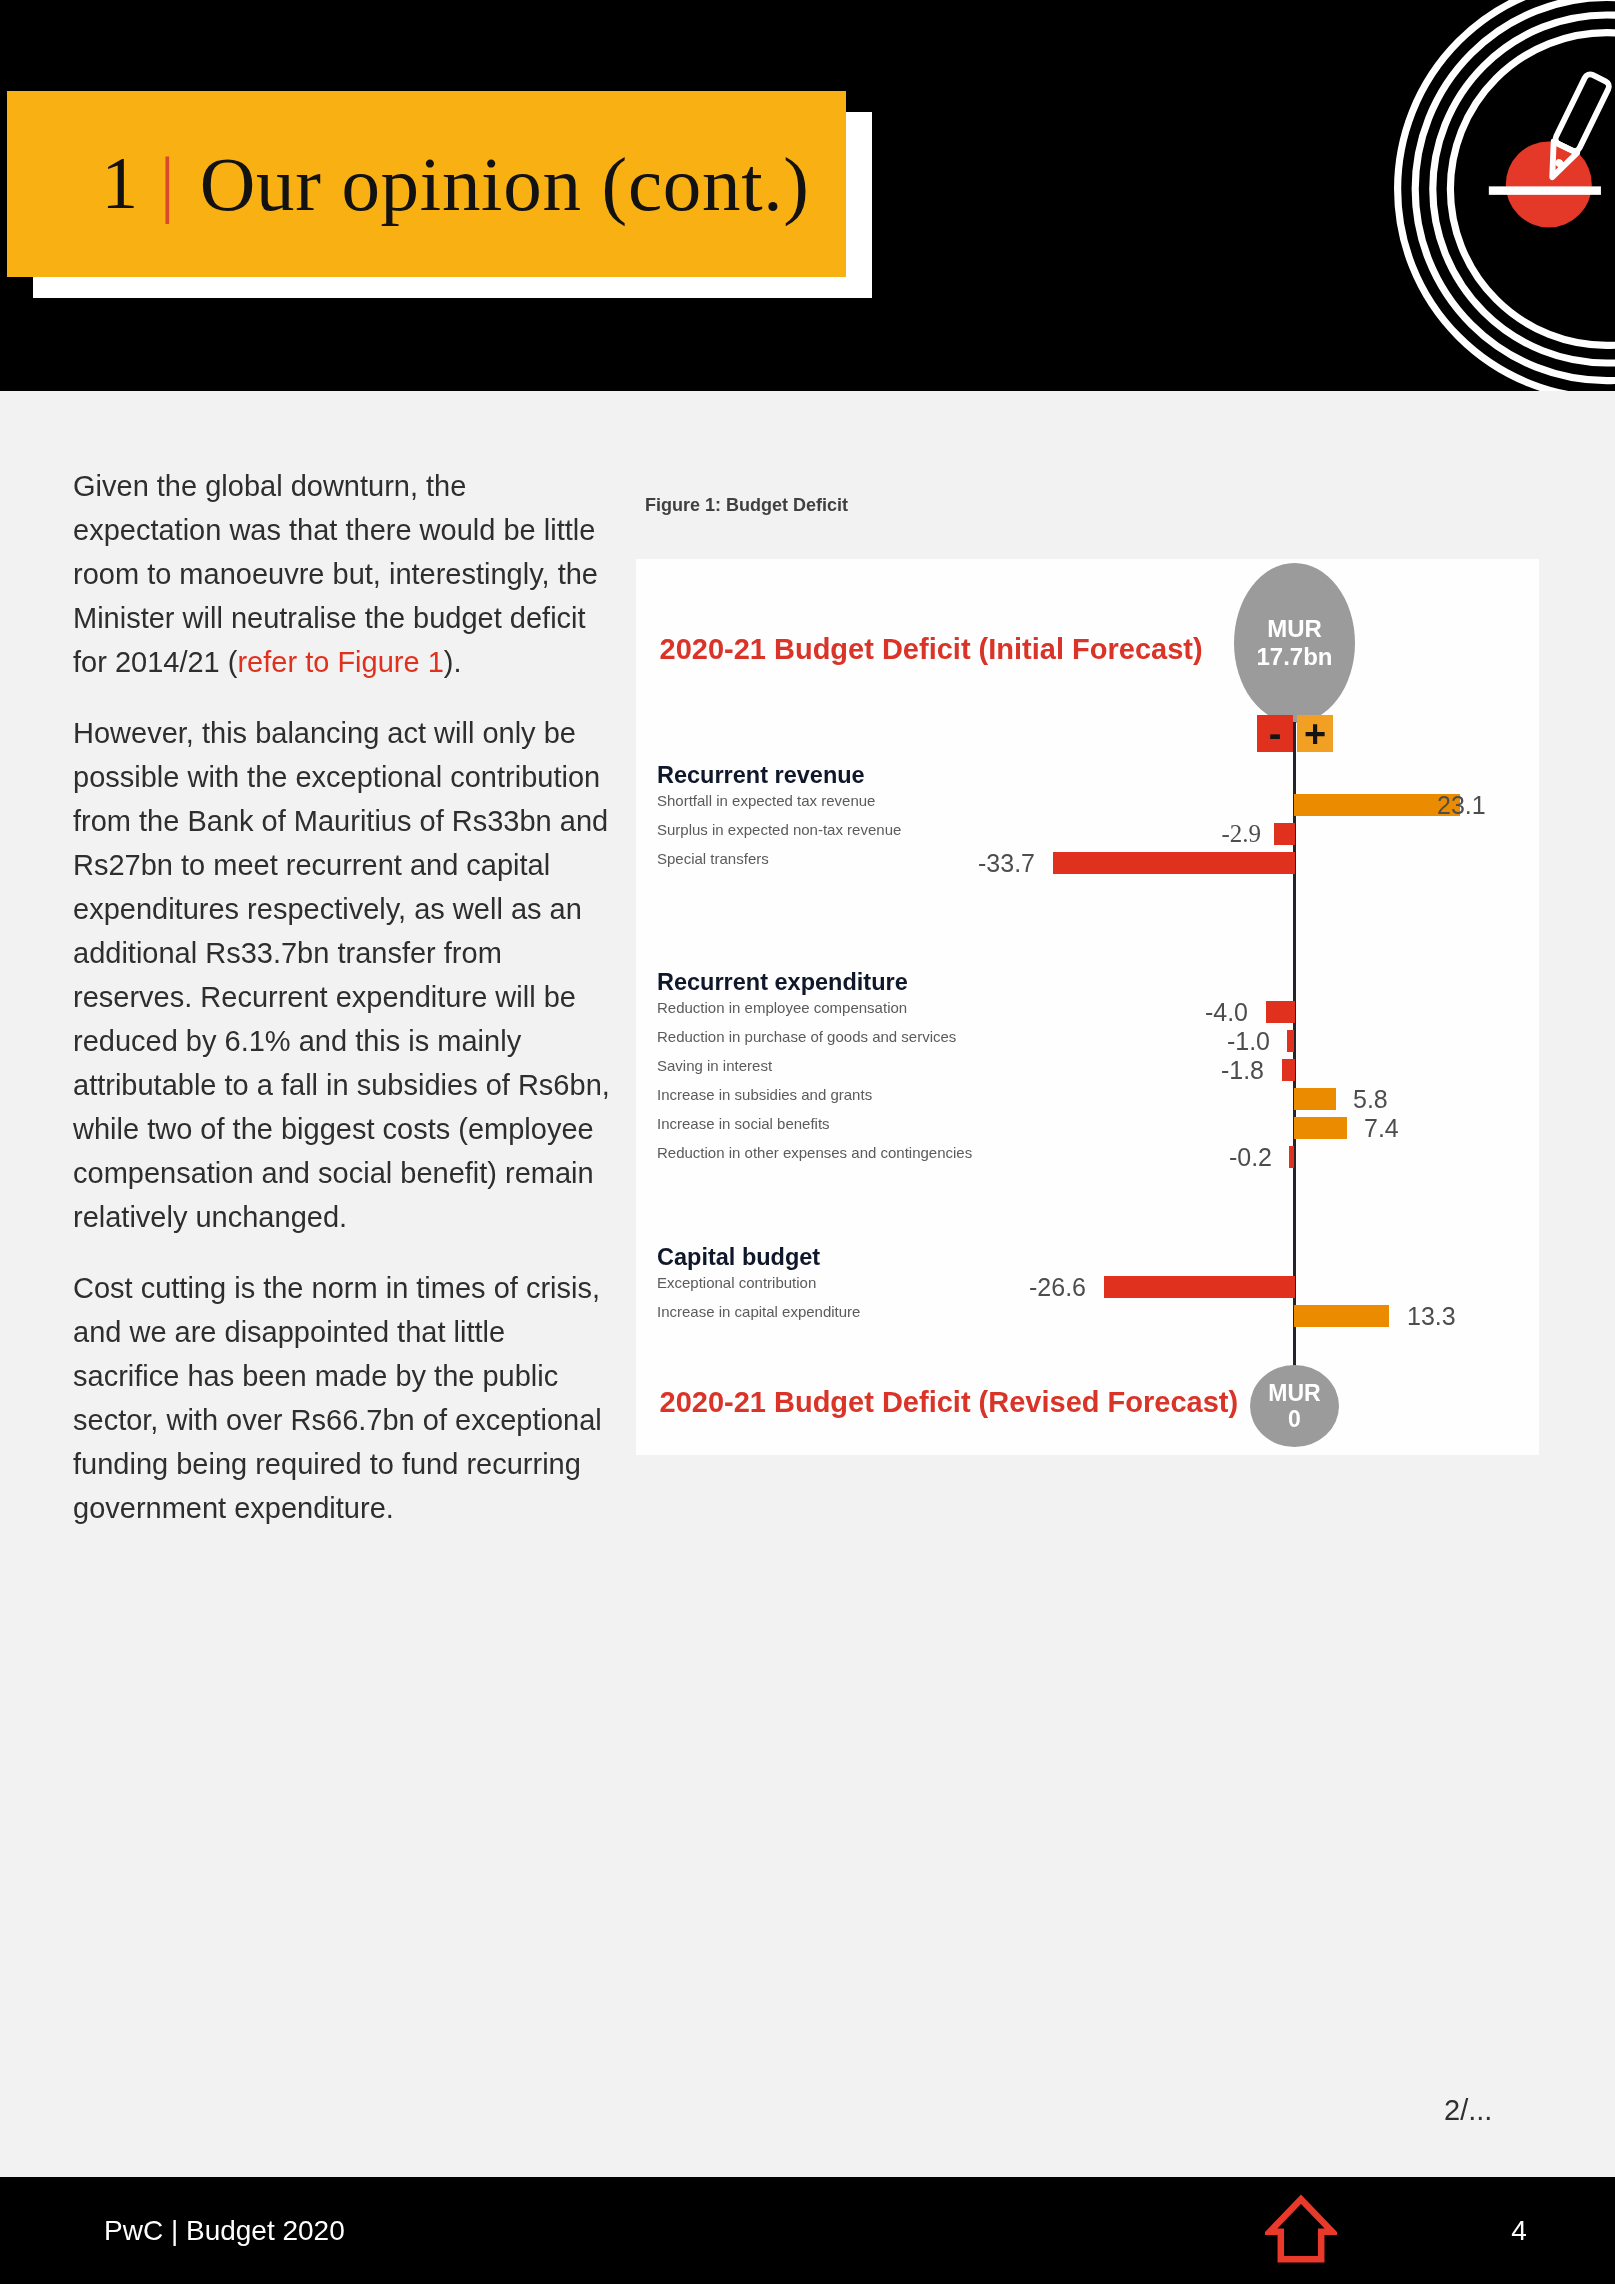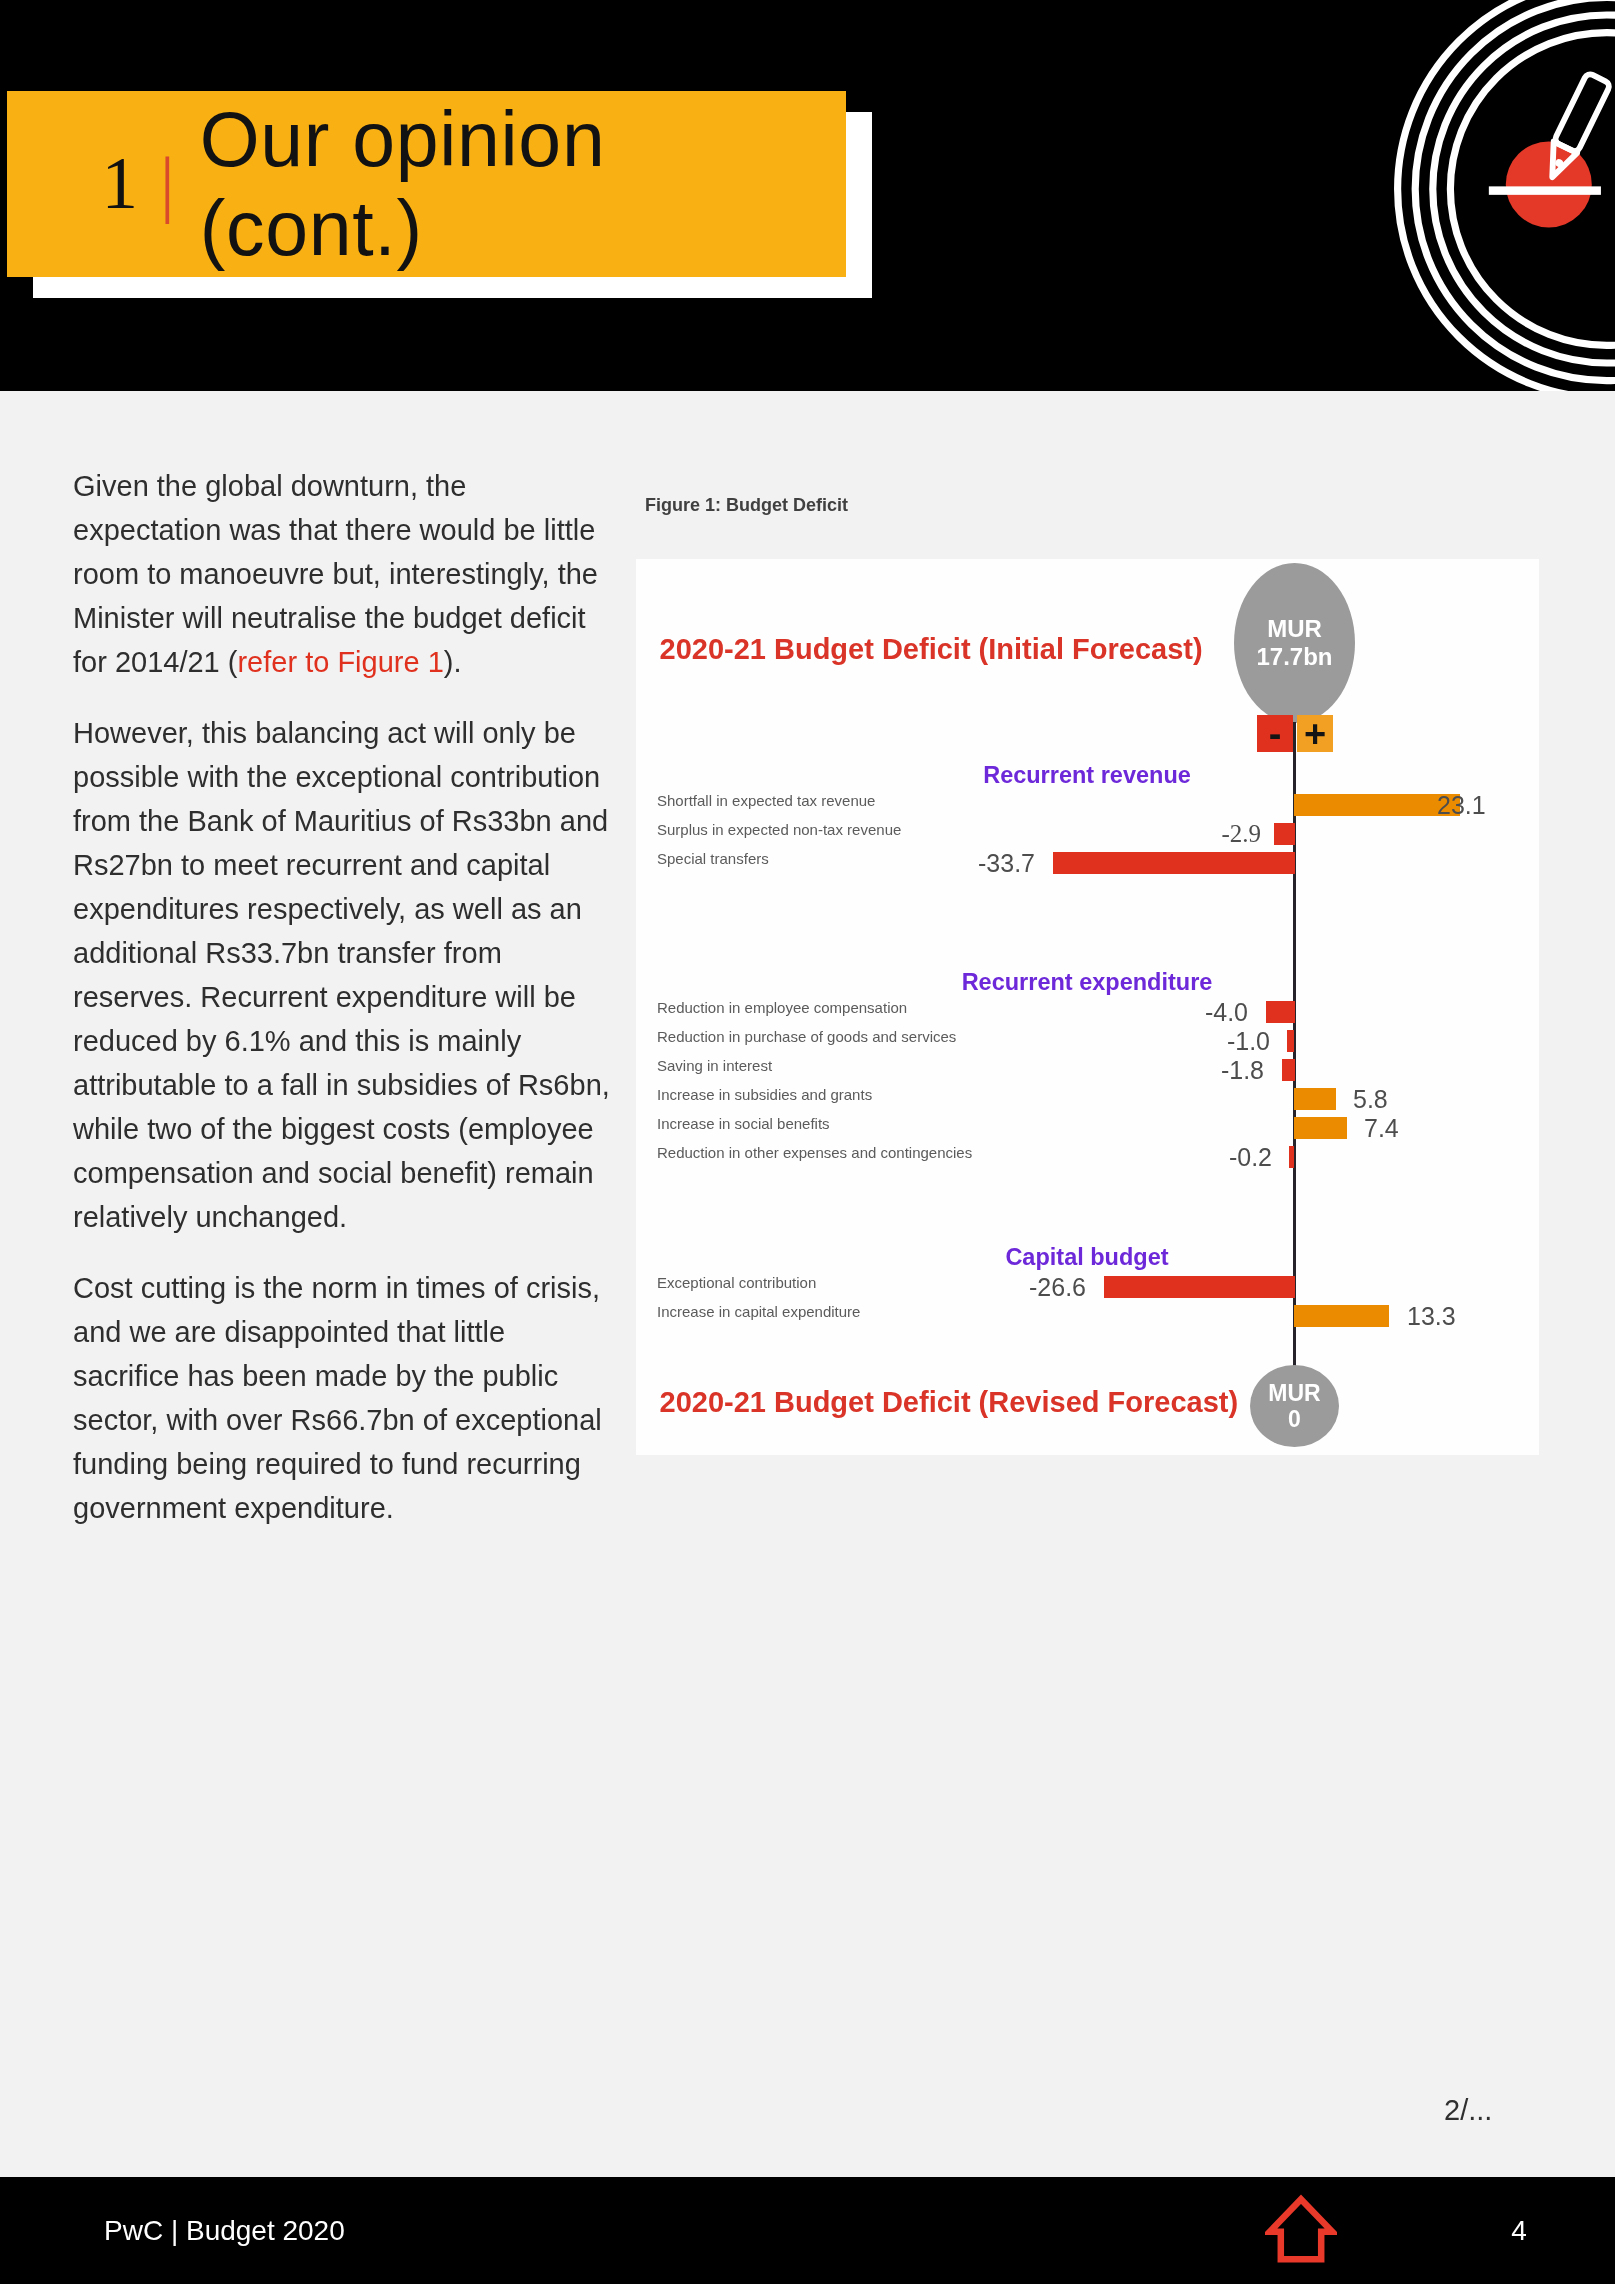--- a/index.html
+++ b/index.html
@@ -27,21 +27,21 @@
   }
   .title-box .t-num{
     font-family:"Liberation Serif", serif;
     font-size:73px;color:#121212;margin-left:95px;
   }
   .title-box .t-pipe{
     font-family:"Liberation Serif", serif;
     font-size:73px;color:#D9492C;margin:0 25px 0 22px;font-weight:400;
   }
   .title-box .t-text{
-    font-family:Liberation Sans, sans-serif;
+    font-family:Liberation Serif, serif;
     font-size:77px;color:#121212;letter-spacing:0.7px;
   }
   .logo-svg{position:absolute;right:0;top:0;}
   
   .text-col{
     position:absolute;left:73px;top:464px;width:545px;
   }
   .text-col p{
     margin:0 0 27px 0;
     font-size:29px;line-height:44px;color:#2e2e2e;
@@ -77,21 +77,21 @@
   .sign{
     position:absolute;top:156px;width:36px;height:37px;
     display:flex;align-items:center;justify-content:center;
     font-size:38px;font-weight:900;color:#141414;line-height:1;
   }
   .sign.minus{left:621px;background:#E0301E;}
   .sign.plus{left:661px;background:#F2A024;}
   .chart-rows{position:absolute;left:21px;top:203px;width:860px;}
   .chart-section{position:relative;}
   .sec-heading{
-    height:29px;font-size:23.5px;font-weight:bold;color:#6d28d9;text-align:center;
+    height:29px;font-size:23.5px;font-weight:bold;color:#0f172a;
   }
   .chart-row{position:relative;height:29px;}
   .row-label{
     position:absolute;left:0;top:1.3px;font-size:15px;color:#5b5b5b;
     white-space:nowrap;
   }
   .bar{position:absolute;top:3.3px;height:21.5px;}
   .row-value{
     position:absolute;top:0px;font-size:25px;color:#4d4d4d;white-space:nowrap;
   }

